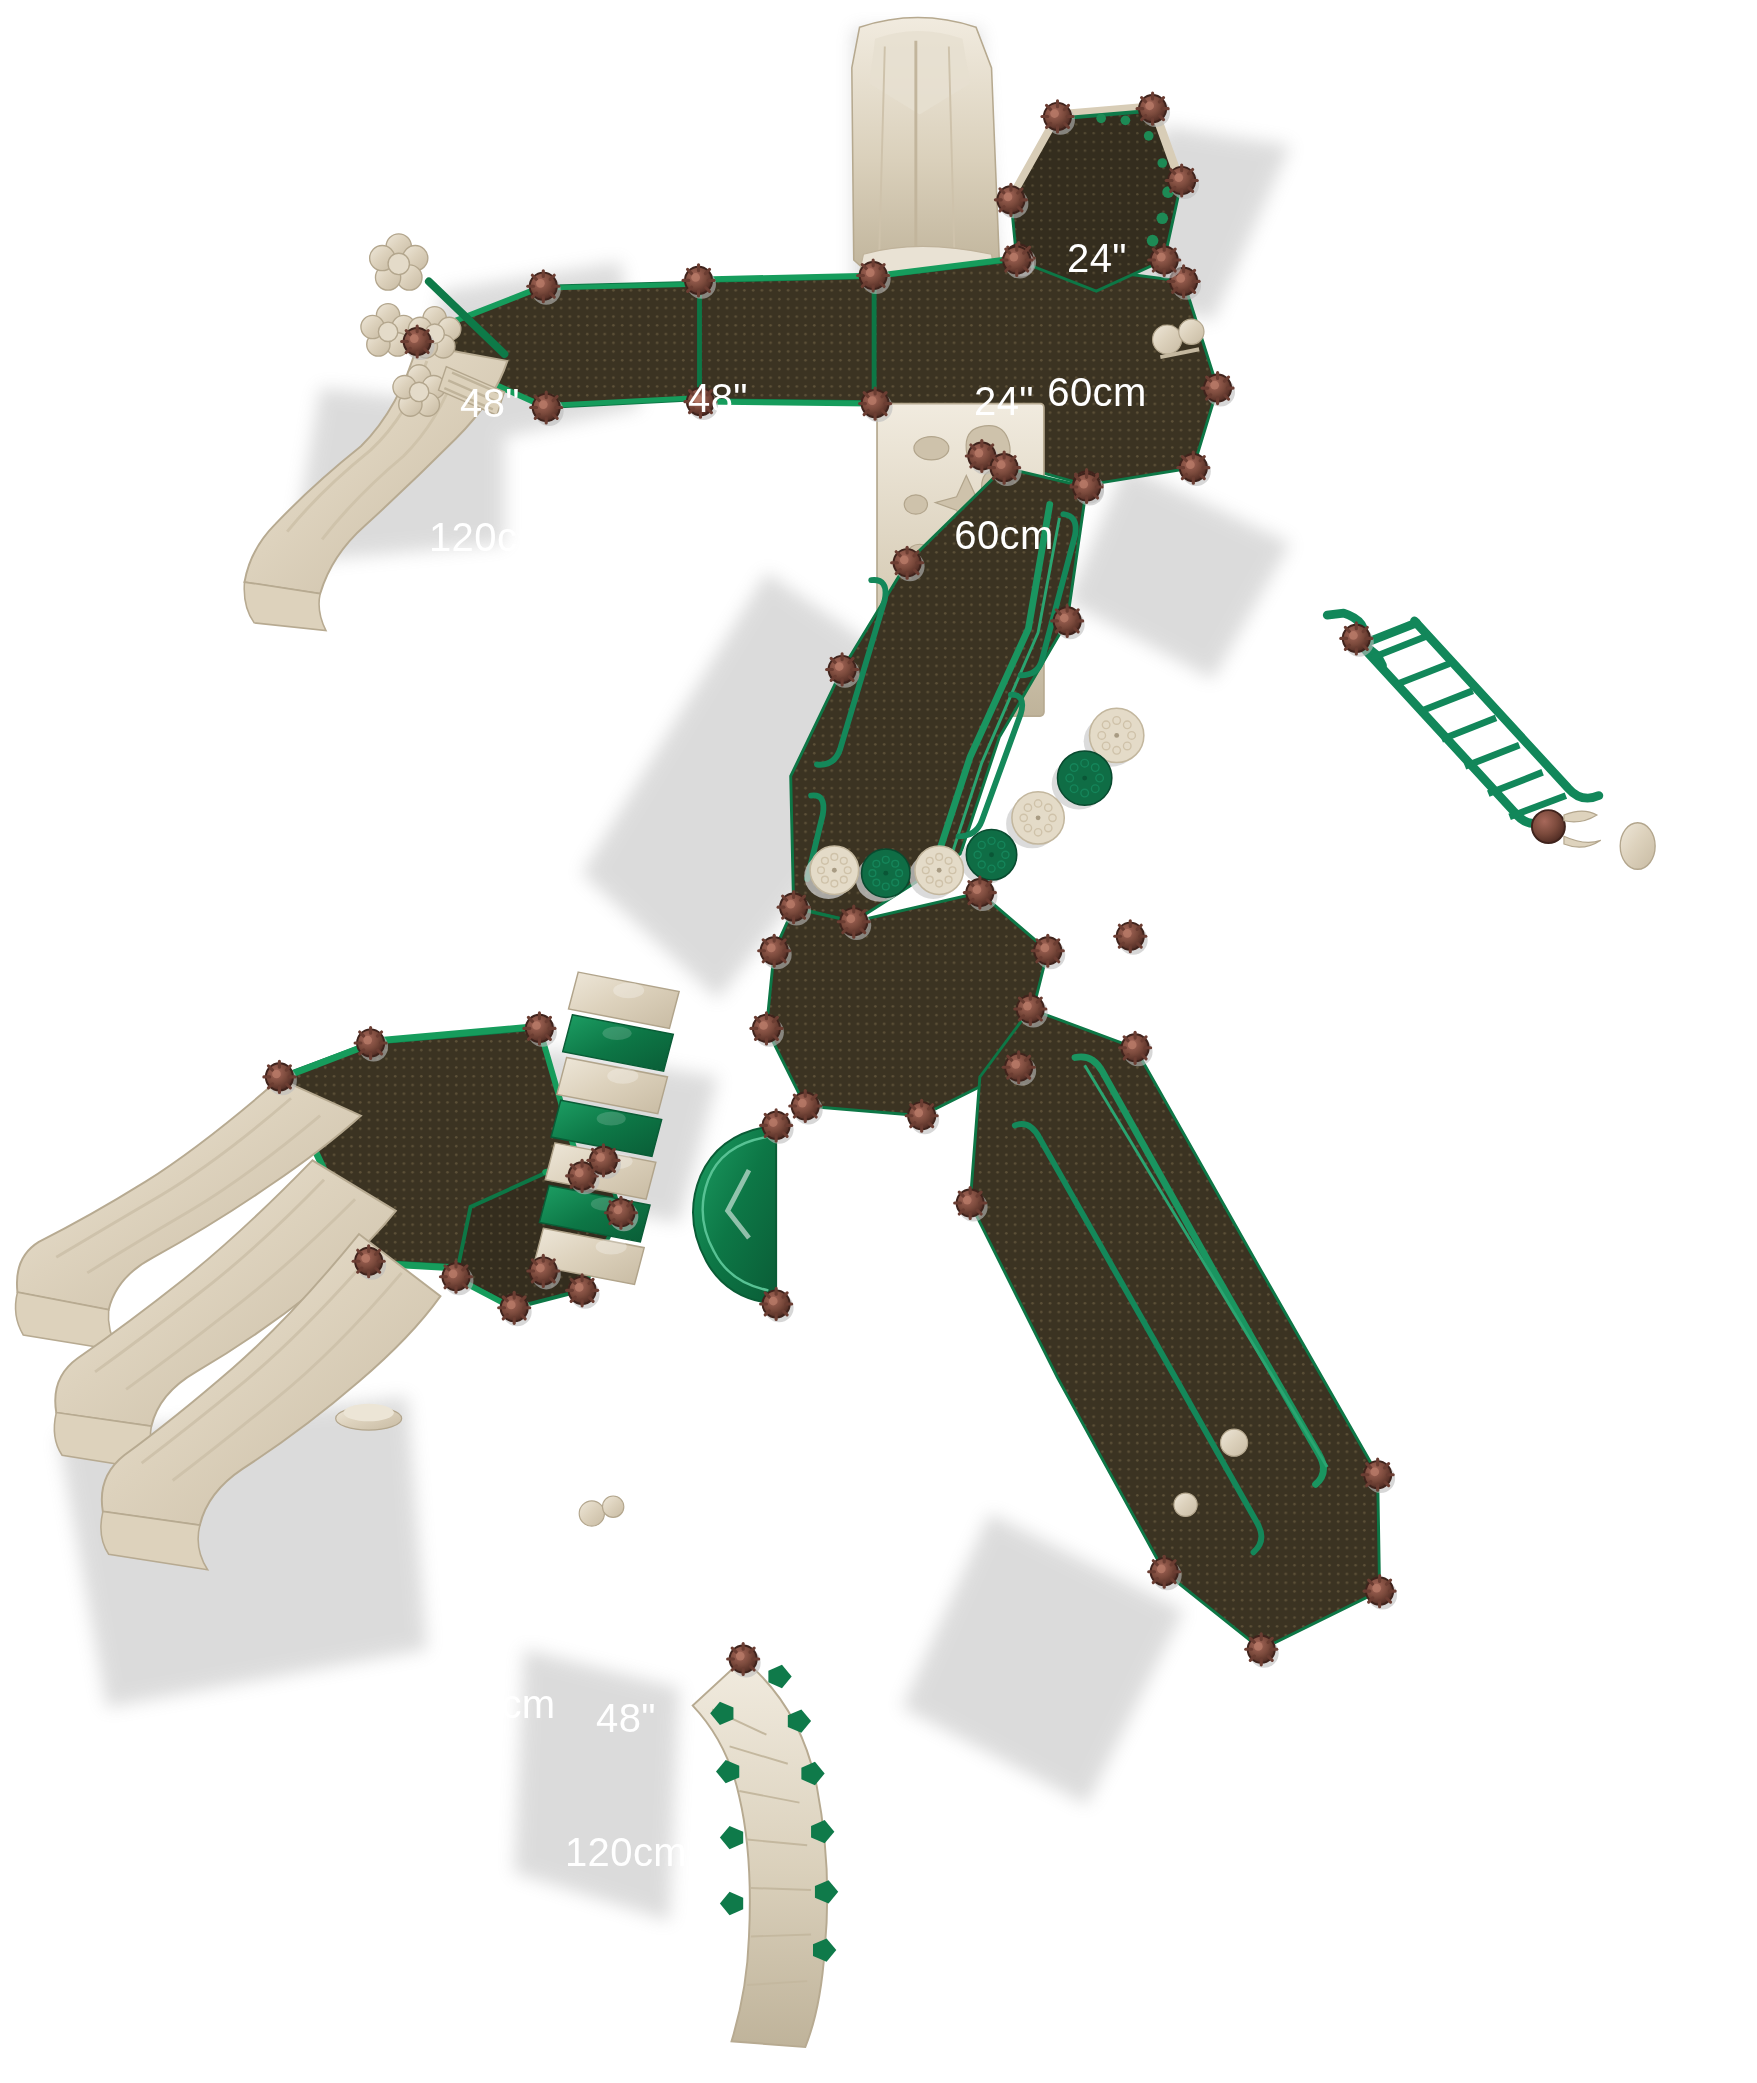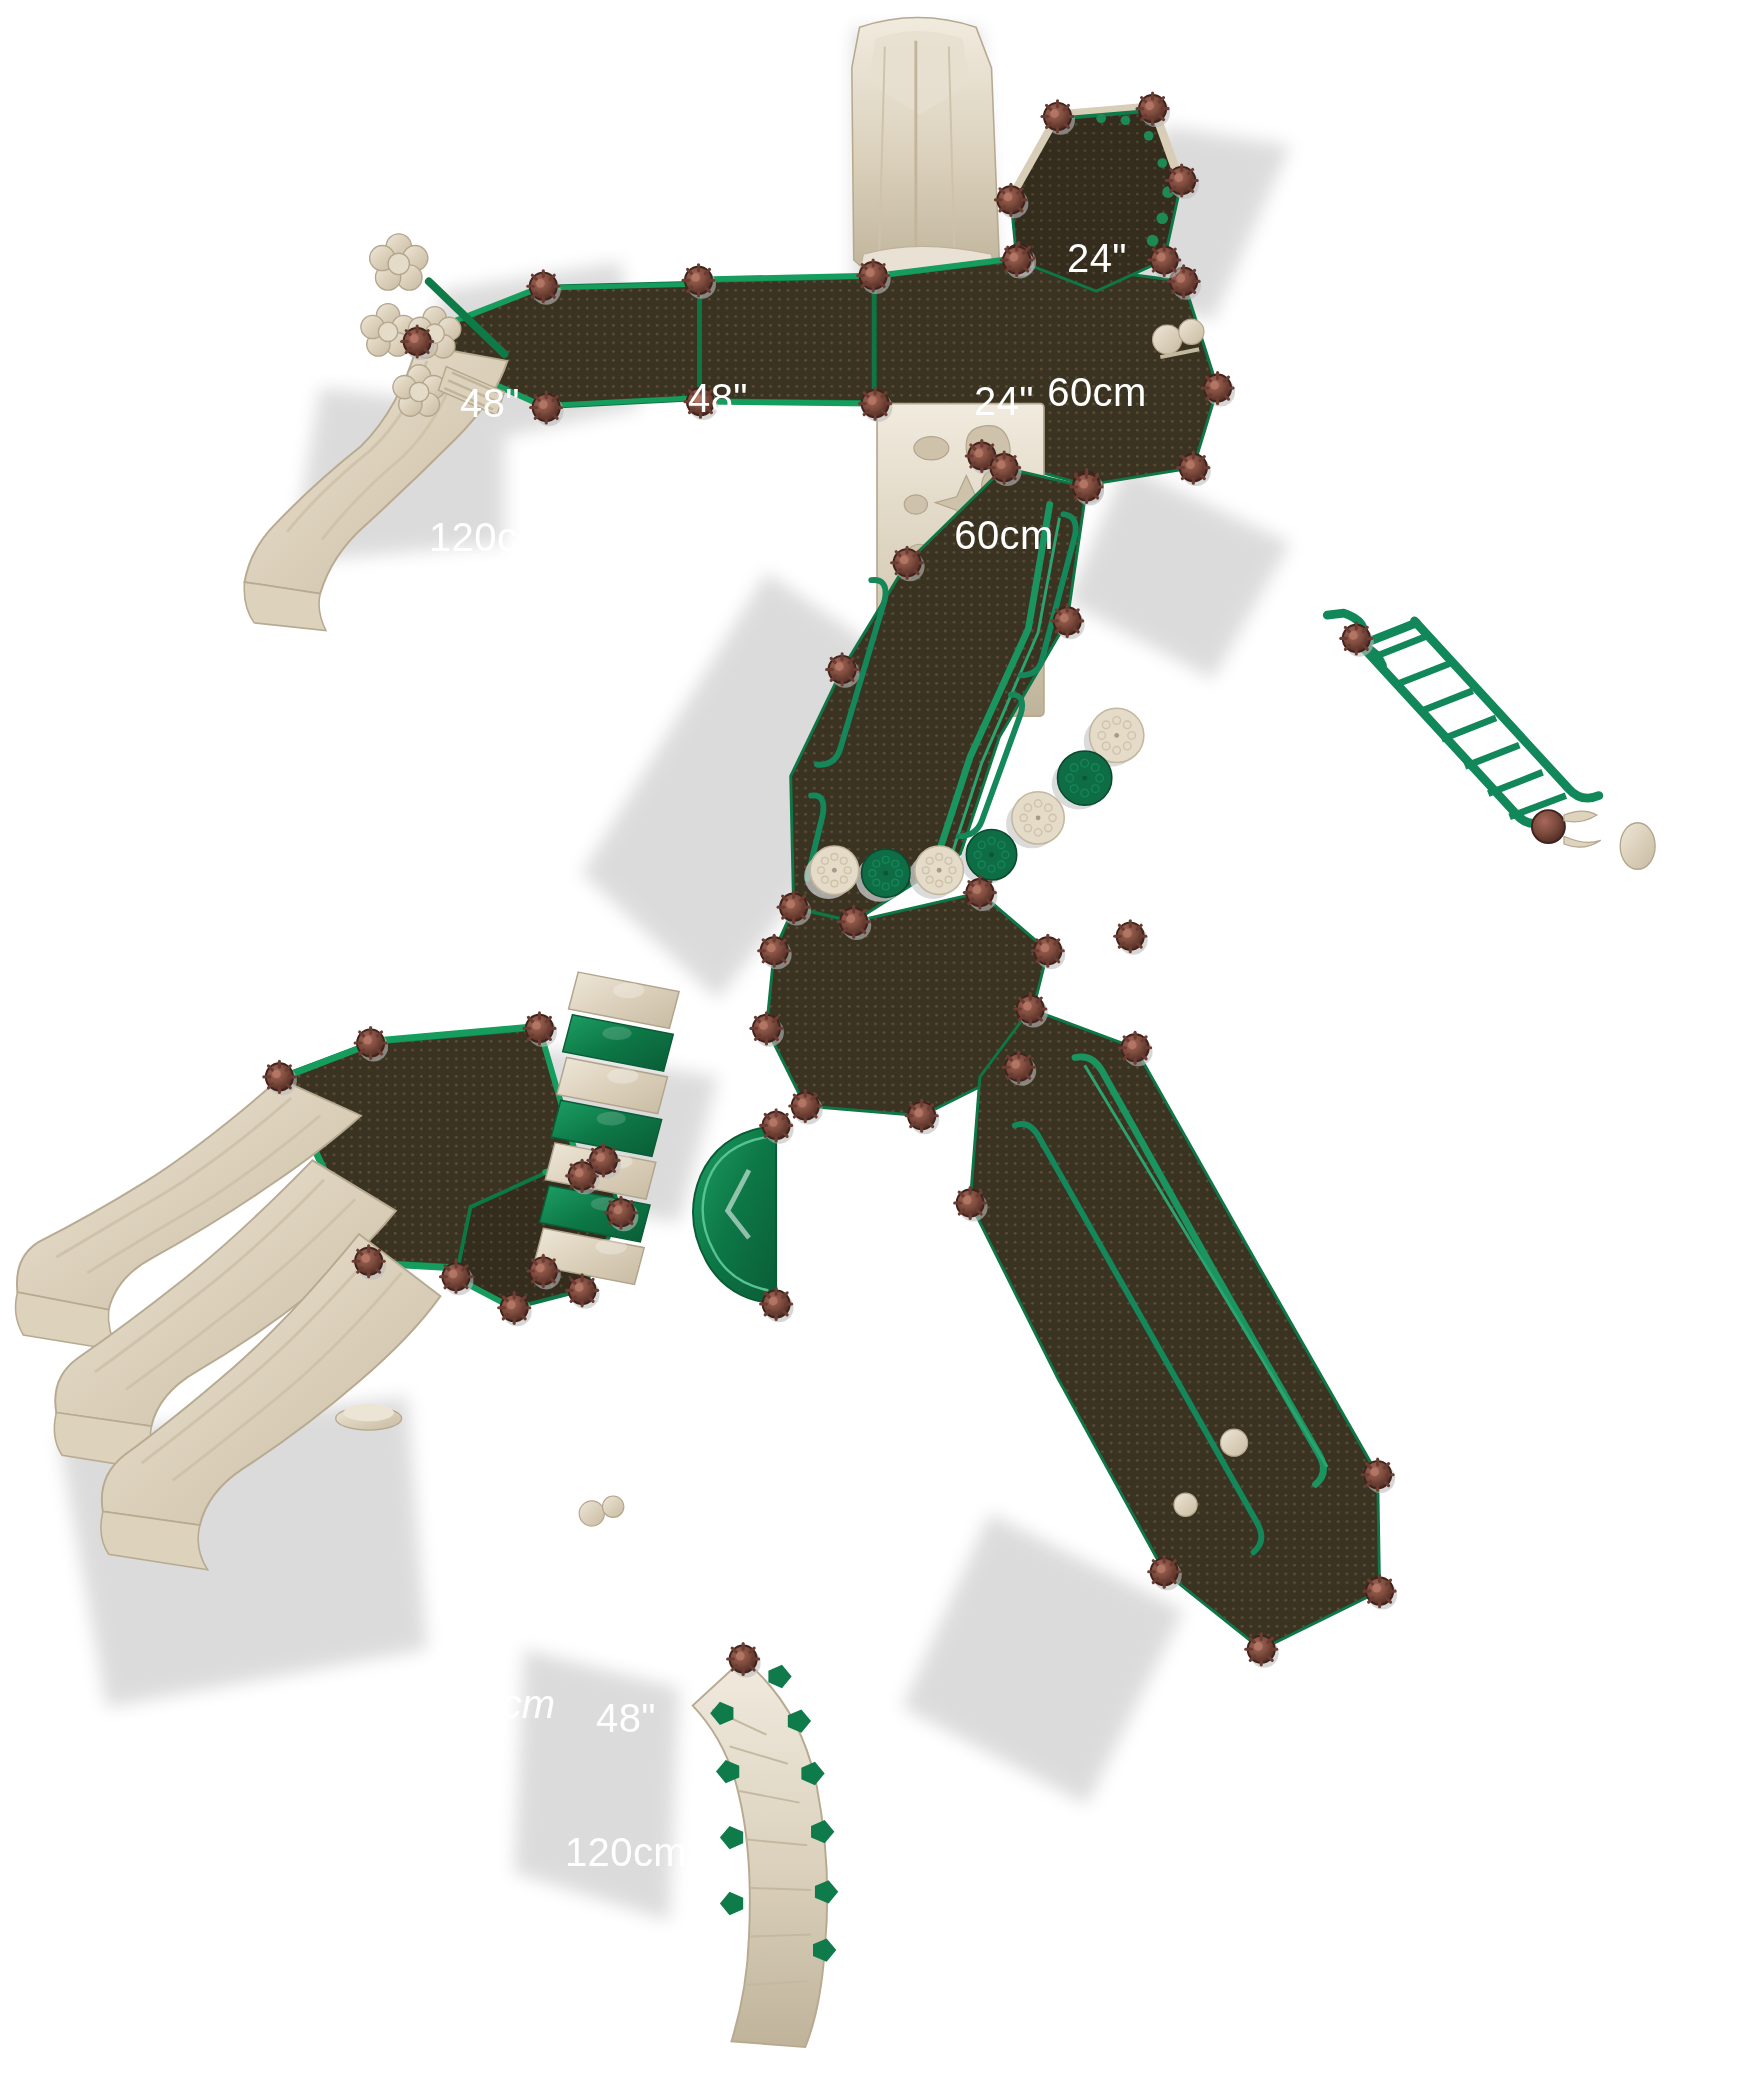--- a/index.html
+++ b/index.html
@@ -1047,21 +1047,21 @@
   <span>60cm</span>
 </div>
 <div class="lbl" style="left:995px;top:146px;width:204px;">
   <span>24"</span>
   <span>60cm</span>
 </div>
 <div class="lbl" style="left:796px;top:1116px;width:204px;">
   <span>12"</span>
   <span>30cm</span>
 </div>
-<div class="lbl" style="left:383px;top:1458px;width:223px;font-style:italic;">
+<div class="lbl" style="left:383px;top:1458px;width:223px;">
   <span>60"</span>
   <span>150cm</span>
 </div>
 <div class="lbl" style="left:524px;top:1606px;width:204px;">
   <span>48"</span>
   <span>120cm</span>
 </div>
 
 </div>
 

